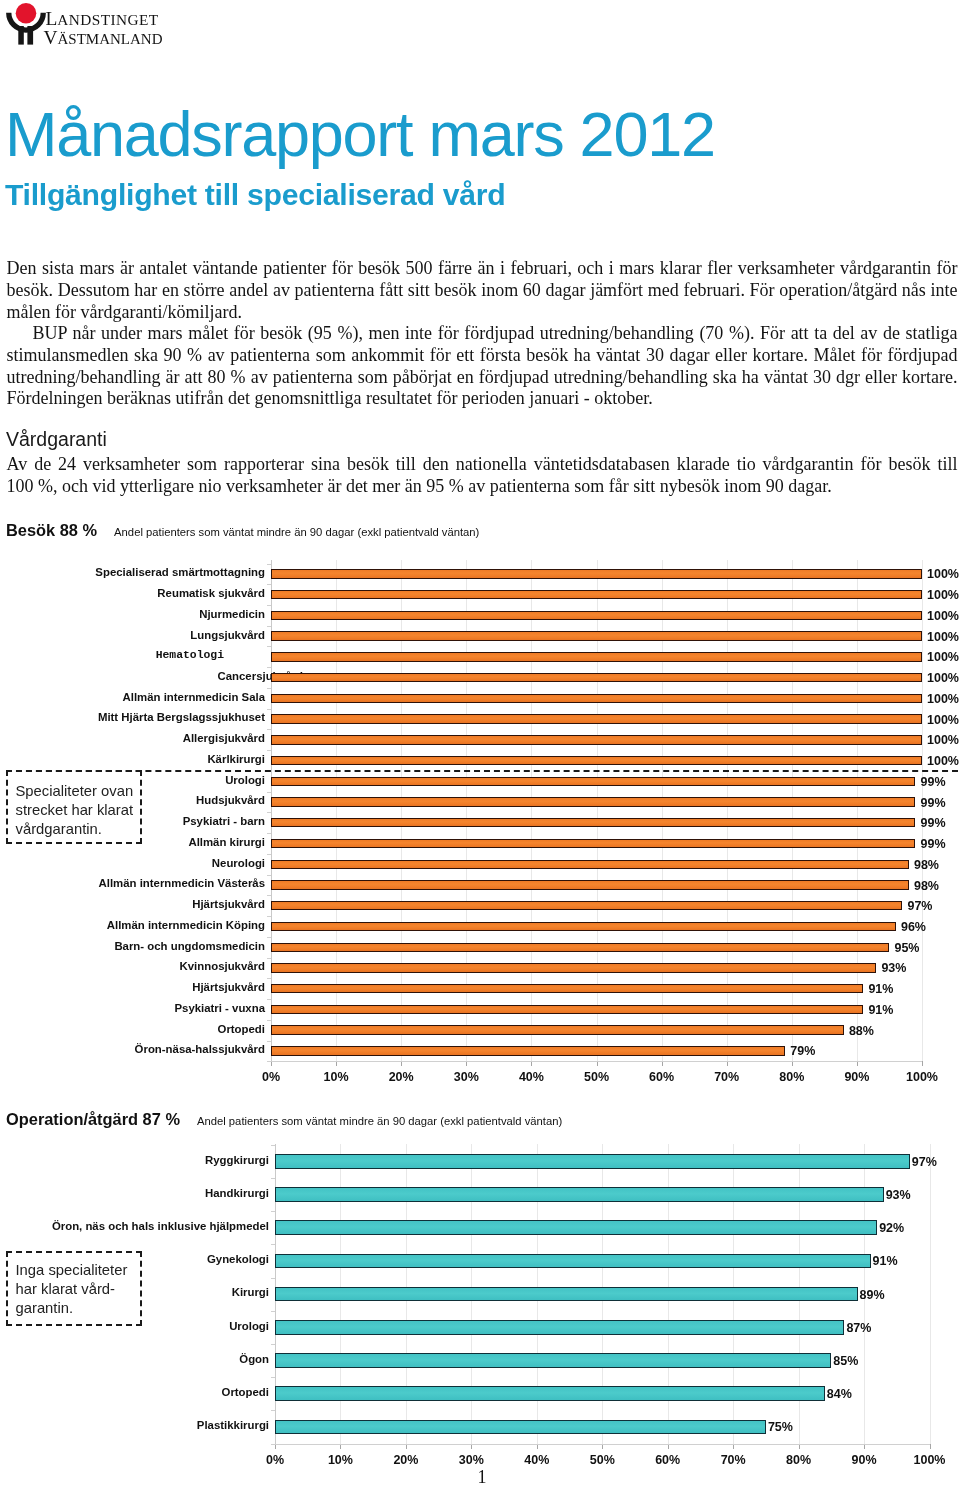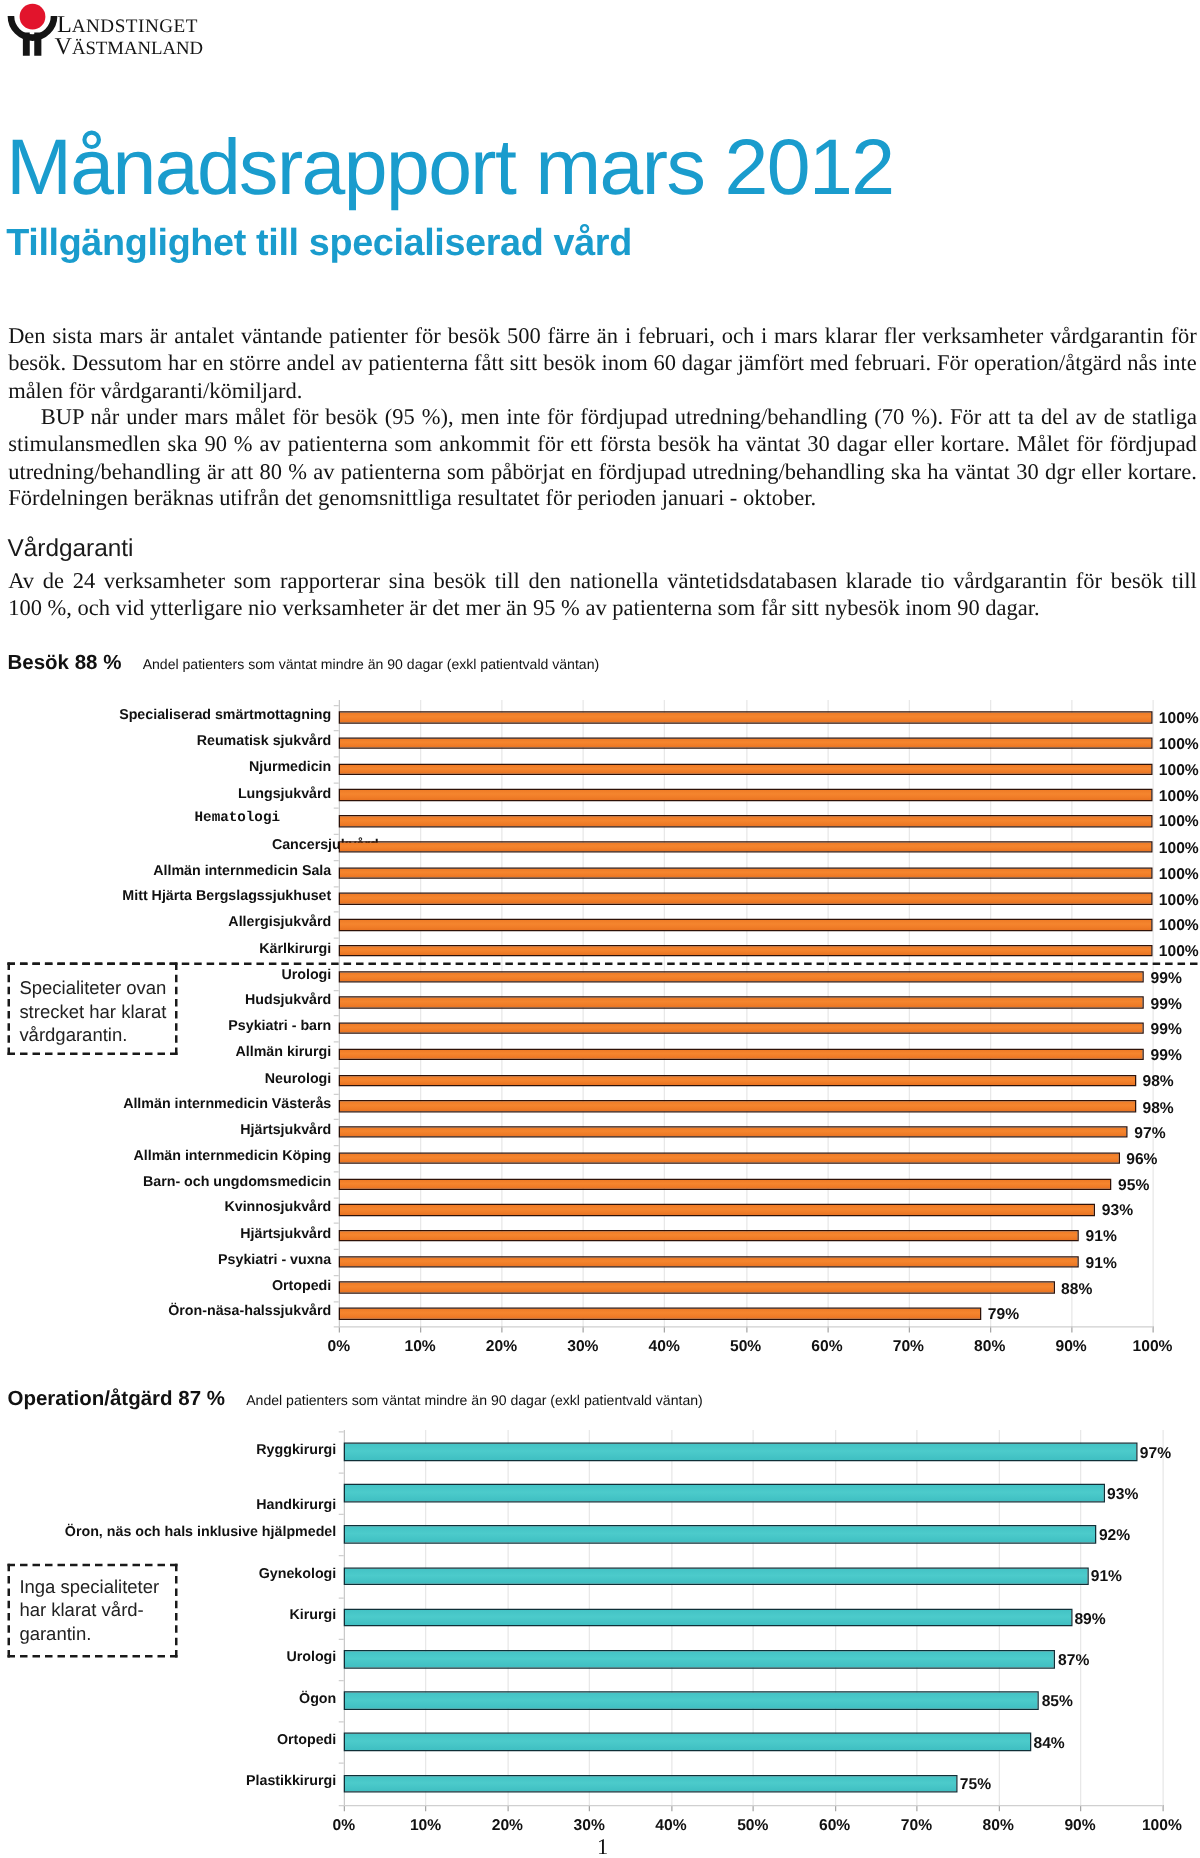--- a/index.html
+++ b/index.html
@@ -249,21 +249,21 @@
       <div style="position: absolute; left: 271px; top: 100.3px; width: 4px; height: 1px; background: rgb(208, 208, 208);"></div>
       <div style="position: absolute; left: 271px; top: 133.5px; width: 4px; height: 1px; background: rgb(208, 208, 208);"></div>
       <div style="position: absolute; left: 271px; top: 166.7px; width: 4px; height: 1px; background: rgb(208, 208, 208);"></div>
       <div style="position: absolute; left: 271px; top: 199.9px; width: 4px; height: 1px; background: rgb(208, 208, 208);"></div>
       <div style="position: absolute; left: 271px; top: 233.1px; width: 4px; height: 1px; background: rgb(208, 208, 208);"></div>
       <div style="position: absolute; left: 271px; top: 266.3px; width: 4px; height: 1px; background: rgb(208, 208, 208);"></div>
       <div style="position: absolute; left: 271px; top: 299.5px; width: 4px; height: 1px; background: rgb(208, 208, 208);"></div>
       <div class="cat" style="right: 691px; top: 9.692px; font-size: 11.4px;">Ryggkirurgi</div>
       <div class="bar teal" style="left: 275px; top: 10.05px; width: 634.865px; height: 14.5px;"></div>
       <div class="vlab" style="left: 911.865px; top: 10.8px; font-size: 12.5px;">97%</div>
-      <div class="cat" style="right: 691px; top: 42.892px; font-size: 11.4px; margin-top: 11px;">Handkirurgi</div>
+      <div class="cat" style="right: 691px; top: 42.892px; font-size: 11.4px;">Handkirurgi</div>
       <div class="bar teal" style="left: 275px; top: 43.25px; width: 608.685px; height: 14.5px;"></div>
       <div class="vlab" style="left: 885.685px; top: 44px; font-size: 12.5px;">93%</div>
       <div class="cat" style="right: 691px; top: 76.092px; font-size: 11.4px;">Öron, näs och hals inklusive hjälpmedel</div>
       <div class="bar teal" style="left: 275px; top: 76.45px; width: 602.14px; height: 14.5px;"></div>
       <div class="vlab" style="left: 879.14px; top: 77.2px; font-size: 12.5px;">92%</div>
       <div class="cat" style="right: 691px; top: 109.292px; font-size: 11.4px;">Gynekologi</div>
       <div class="bar teal" style="left: 275px; top: 109.65px; width: 595.595px; height: 14.5px;"></div>
       <div class="vlab" style="left: 872.595px; top: 110.4px; font-size: 12.5px;">91%</div>
       <div class="cat" style="right: 691px; top: 142.492px; font-size: 11.4px;">Kirurgi</div>
       <div class="bar teal" style="left: 275px; top: 142.85px; width: 582.505px; height: 14.5px;"></div>

